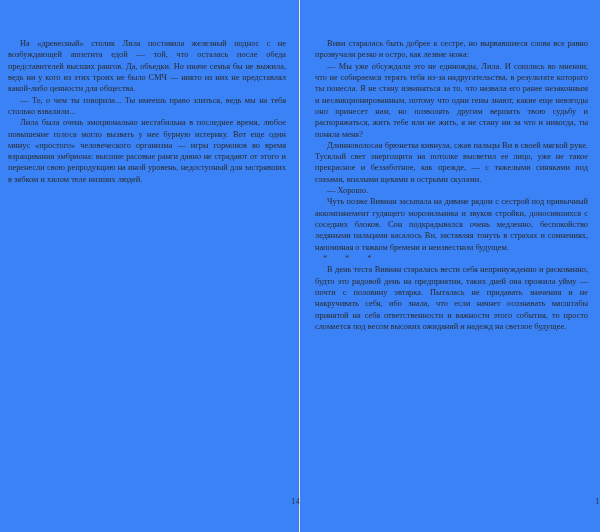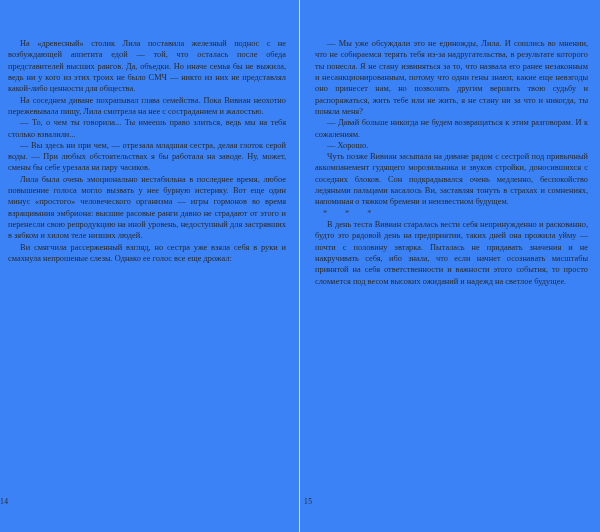--- a/index.html
+++ b/index.html
@@ -64,51 +64,49 @@
     font-size: 8.35px;
     letter-spacing: 0.95em;
     padding-left: 0.95em;
     color: #3a3a3a;
   }
   .folio {
     position: absolute;
     bottom: 26px;
     left: 0;
     width: 100%;
-    text-align: left;
+    text-align: right;
     font-size: 7.6px;
     color: #2a2a2a;
     letter-spacing: 0.4px;
   }
   .page-left .folio { padding-right: 6px; }
   .page-right .folio { padding-left: 4px; }
 </style>
 </head>
 <body>
 
 <div class="spread">
 
   <div class="gutter"></div>
 
   <div class="page page-left">
     <div class="textblock">
       <p>На «древесный» столик Лила поставила железный под­нос с не возбуждающей аппетита едой — той, что осталась после обеда представителей высших рангов. Да, объедки. Но иначе семья бы не выжила, ведь ни у кого из этих троих не было СМЧ — никто из них не представлял какой-либо ценности для общества.</p>
-      <p>На соседнем диване похрапывал глава семейства. Пока Вивиан неохотно пережевывала пищу, Лила смотрела на нее с состраданием и жалостью.</p>
       <p>— То, о чем ты говорила... Ты имеешь право злиться, ведь мы на тебя столько взвалили...</p>
-      <p>— Вы здесь ни при чем, — отрезала младшая сестра, делая глоток серой воды. — При любых обстоятельствах я бы работала на заводе. Ну, может, смены бы себе урезала на пару часиков.</p>
       <p>Лила была очень эмоционально нестабильна в послед­нее время, любое повышение голоса могло вызвать у нее бурную истерику. Вот еще один минус «простого» челове­ческого организма — игры гормонов во время взращивания эмбриона: высшие расовые ранги давно не страдают от этого и перенесли свою репродукцию на иной уровень, недоступ­ный для застрявших в зябком и хилом теле низших людей.</p>
-      <p>Ви смягчила рассерженный взгляд, но сестра уже взяла себя в руки и смахнула непрошеные слезы. Однако ее голос все еще дрожал:</p>
     </div>
     <div class="folio">14</div>
   </div>
 
   <div class="page page-right">
     <div class="textblock">
+      <p>Виви старалась быть добрее к сестре, но вырвавшиеся слова все равно прозвучали резко и остро, как лезвие ножа:</p>
       <p>— Мы уже обсуждали это не единожды, Лила. И сошлись во мнении, что не собираемся терять тебя из-за надругатель­ства, в результате которого ты понесла. Я не стану извиняться за то, что назвала его ранее незаконным и несанкциониро­ванным, потому что одни гены знают, какие еще невзгоды оно принесет нам, но позволять другим вершить твою судьбу и распоряжаться, жить тебе или не жить, я не стану ни за что и никогда, ты поняла меня?</p>
-      <p>— Давай больше никогда не будем возвращаться к этим разговорам. И к сожалениям.</p>
+      <p>Длинноволосая брюнетка кивнула, сжав пальцы Ви в своей мягкой руке. Тусклый свет энергощита на потолке высветил ее лицо, уже не такое прекрасное и беззаботное, как прежде, — с тяжелыми синяками под глазами, впалыми щеками и ост­рыми скулами.</p>
       <p>— Хорошо.</p>
       <p>Чуть позже Вивиан засыпала на диване рядом с сестрой под привычный аккомпанемент гудящего морозильника и зву­ков стройки, доносившихся с соседних блоков. Сон подкра­дывался очень медленно, беспокойство ледяными пальцами касалось Ви, заставляя тонуть в страхах и сомнениях, напо­миная о тяжком бремени и неизвестном будущем.</p>
       <p class="sep noindent">*  *  *</p>
       <p>В день теста Вивиан старалась вести себя непринужденно и раскованно, будто это рядовой день на предприятии, таких дней она прожила уйму — почти с половину эвтарка. Пыталась не придавать значения и не накручивать себя, ибо знала, что если начнет осознавать масштабы принятой на себя ответ­ственности и важности этого события, то просто сломается под весом высоких ожиданий и надежд на светлое будущее.</p>
     </div>
     <div class="folio">15</div>
   </div>
 
 </div>
 

